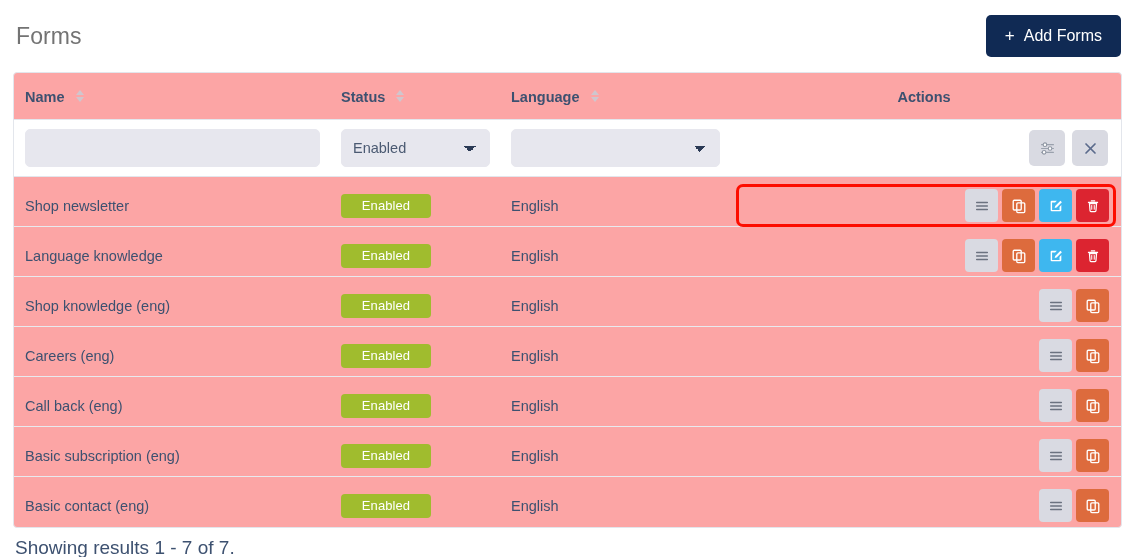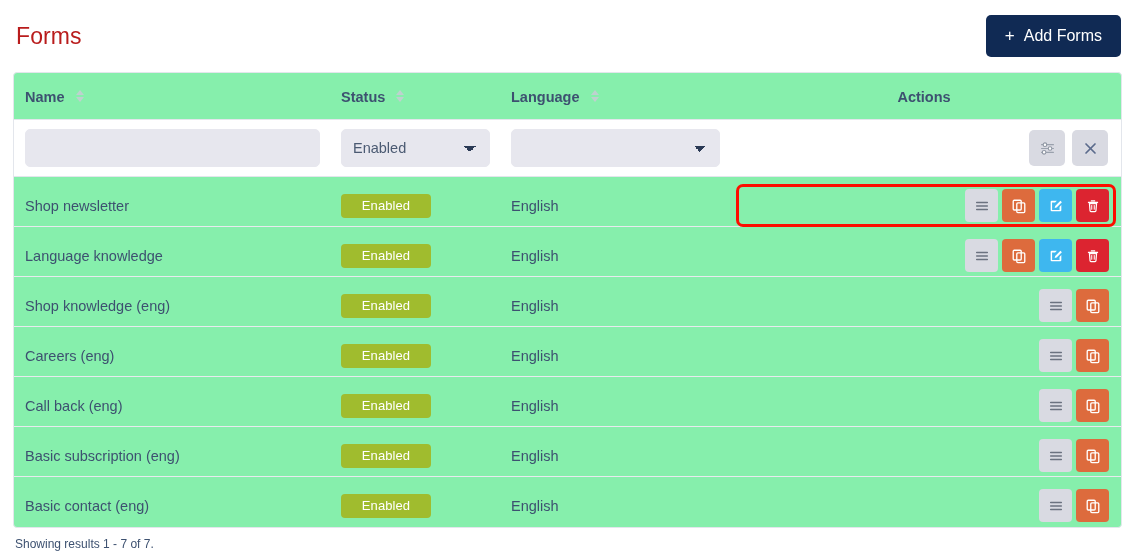--- a/index.html
+++ b/index.html
@@ -25,21 +25,21 @@
   .page-header {
     display: flex;
     align-items: center;
     justify-content: space-between;
     height: 72px;
     padding: 0 1px;
   }
   .page-title {
     font-size: 23px;
     font-weight: 400;
-    color: #b91c1c;
+    color: #737373;
     letter-spacing: .1px;
     line-height: 1;
     margin: 0;
     padding-left: 2px;
   }
   .btn-add {
     background: #102a54;
     color: #ffffff;
     border: none;
     border-radius: 5px;
@@ -58,21 +58,21 @@
     line-height: 1;
     font-weight: 400;
     position: relative;
     top: -1px;
   }
 
   
   .card {
     border: 1px solid #e3e6ec;
     border-radius: 4px;
-    background: #86efac;
+    background: #fca5a5;
     overflow: hidden;
   }
   table.grid {
     width: 100%;
     border-collapse: collapse;
     table-layout: fixed;
   }
   table.grid th, table.grid td {
     text-align: left;
     vertical-align: middle;
@@ -206,21 +206,21 @@
     padding: 0;
   }
   .abtn svg { display: block; }
   .abtn.menu   { background: #d9dae2; }
   .abtn.copy   { background: #dd6b3d; }
   .abtn.edit   { background: #3eb7ef; }
   .abtn.delete { background: #dc2430; }
 
   
   .footer-note {
-    font-size: 12px;
+    font-size: 19px;
     color: #3d5170;
     padding: 9px 0 0 2px;
   }
 </style>
 </head>
 <body>
 
 <div class="page">
 
   <div class="page-header">

